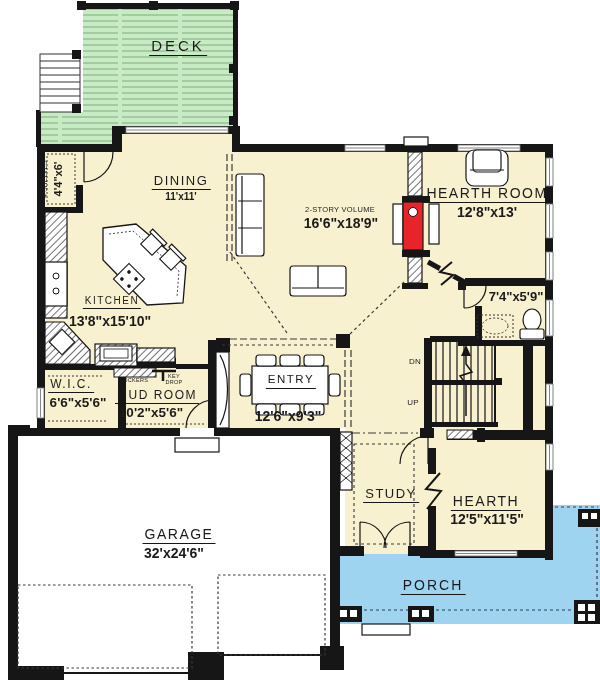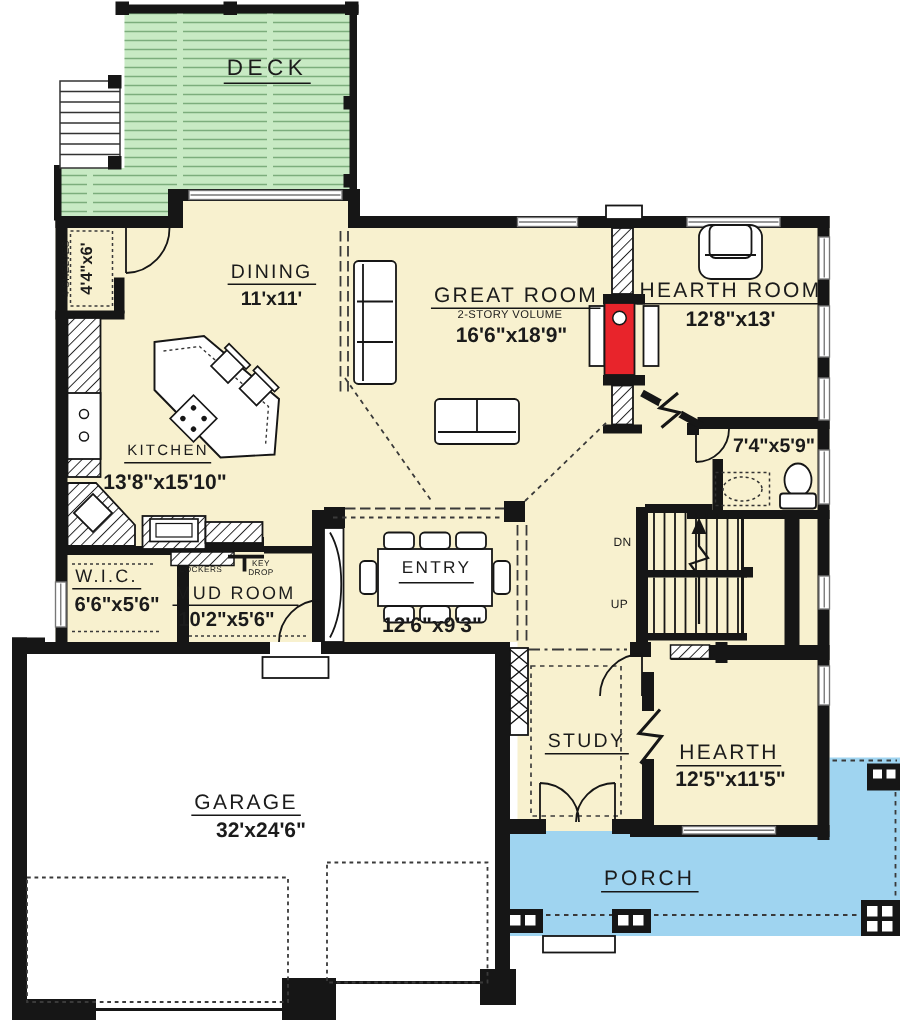--- a/index.html
+++ b/index.html
@@ -266,23 +266,22 @@
         <rect x="588" y="614" width="7" height="7" fill="#fff"></rect>
     <rect x="578" y="509" width="22" height="18" fill="#161616"></rect>
     <rect x="582" y="513" width="6" height="6" fill="#fff"></rect>
         <rect x="591" y="513" width="6" height="6" fill="#fff"></rect>
   </g>
 </svg>
 
 <div class="lbl rn" style="left:178px;top:38px;font-size:15px;letter-spacing:3px">DECK</div>
 
 <div class="lbl rn" style="left:181px;top:174px;font-size:13px">DINING</div>
-<div class="lbl dim" style="left:181px;top:192px;font-size:13px">11'x11'</div>
-
-<div class="lbl rn" style="left:344px;top:189px;font-size:14px">GREAT ROOM</div>
+<div class="lbl dim" style="left:181px;top:192px;font-size:10px">11'x11'</div>
+
 <div class="lbl tiny" style="left:340px;top:206px;font-size:7.5px">2-STORY VOLUME</div>
 <div class="lbl dim" style="left:341px;top:216px;font-size:14px">16'6"x18'9"</div>
 
 <div class="lbl rn" style="left:487px;top:186px;font-size:14px">HEARTH ROOM</div>
 <div class="lbl dim" style="left:487px;top:205px;font-size:14px">12'8"x13'</div>
 
 <div class="lbl rn" style="left:112px;top:296px;font-size:10px">KITCHEN</div>
 <div class="lbl dim" style="left:110px;top:314px;font-size:14px">13'8"x15'10"</div>
 
 <div class="vlbl tiny" style="left:41px;top:206px;font-size:6.5px">4 SHELVES</div>
@@ -304,18 +303,18 @@
 <div class="lbl dim" style="left:516px;top:290px;font-size:13px">7'4"x5'9"</div>
 
 <div class="lbl tiny" style="left:415px;top:358px;font-size:8px">DN</div>
 <div class="lbl tiny" style="left:413px;top:399px;font-size:8px">UP</div>
 
 <div class="lbl rn" style="left:391px;top:487px;font-size:13px">STUDY</div>
 
 <div class="lbl rn" style="left:486px;top:494px;font-size:14px">HEARTH</div>
 <div class="lbl dim" style="left:487px;top:512px;font-size:14px">12'5"x11'5"</div>
 
-<div class="lbl rn" style="left:164px;top:527px;font-size:14px">GARAGE</div>
+<div class="lbl rn" style="left:179px;top:527px;font-size:14px">GARAGE</div>
 <div class="lbl dim" style="left:174px;top:546px;font-size:14px">32'x24'6"</div>
 
 <div class="lbl rn" style="left:433px;top:578px;font-size:14px;letter-spacing:2px">PORCH</div>
 
 </div>
 
 </body></html>

